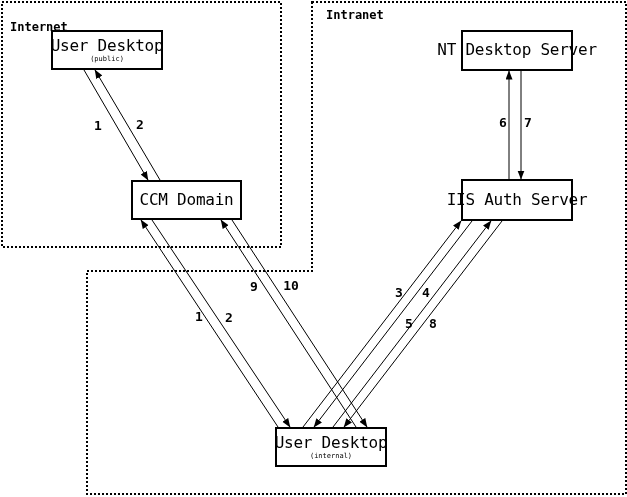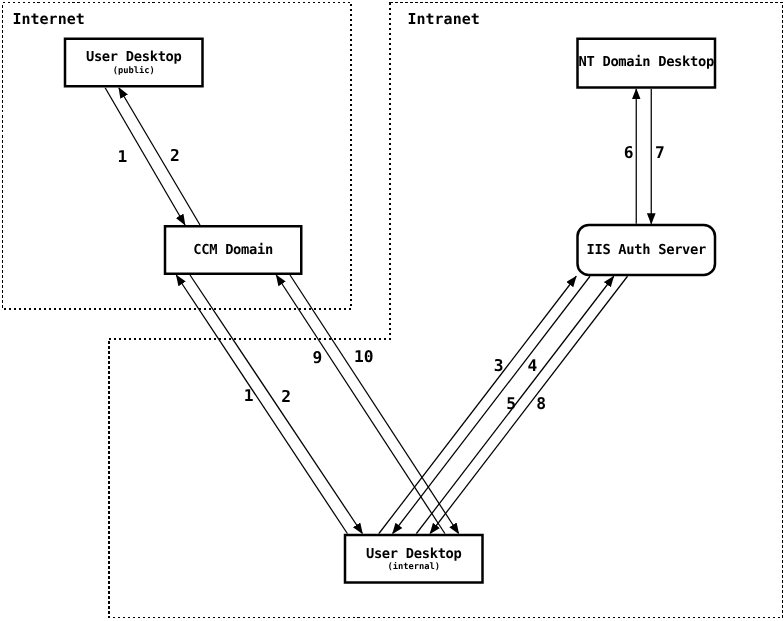--- a/index.html
+++ b/index.html
@@ -46,28 +46,28 @@
     box-sizing: border-box;
     border: 2px solid #000000;
     background: #ffffff;
     display: flex;
     flex-direction: column;
     align-items: center;
     justify-content: center;
     line-height: 1.15;
   }
   .node-title {
-    font-size: 11px;
-    font-weight: bold;
+    font-size: 16px;
+    font-weight: normal;
     letter-spacing: -0.25px;
     white-space: nowrap;
   }
   .node-subtitle {
     font-size: 7px;
-    font-weight: bold;
+    font-weight: normal;
     white-space: nowrap;
     text-align: center;
   }
 </style>
 </head>
 <body>
 
 <div class="canvas">
 
   <svg id="wires" viewBox="0 0 627 497" xmlns="http://www.w3.org/2000/svg">
@@ -101,37 +101,37 @@
         <text x="409" y="327.5" text-anchor="middle" class="edge-label">5</text>
         <line x1="502" y1="221" x2="344" y2="427" class="edge-line" stroke="#000000" marker-end="url(#arrow)"></line>
         <text x="433" y="327.5" text-anchor="middle" class="edge-label">8</text>
         <line x1="509" y1="179" x2="509" y2="71" class="edge-line" stroke="#000000" marker-end="url(#arrow)"></line>
         <text x="503" y="126.5" text-anchor="middle" class="edge-label">6</text>
         <line x1="521" y1="71" x2="521" y2="179" class="edge-line" stroke="#000000" marker-end="url(#arrow)"></line>
         <text x="528" y="126.5" text-anchor="middle" class="edge-label">7</text>
       </g>
   </svg>
 
-  <span class="zone-label" style="left: 10px; top: 8px; text-align: center;">Internet</span>
+  <span class="zone-label" style="left: 10px; top: 20px; text-align: center;">Internet</span>
   <span class="zone-label" style="left: 326px; top: 8px;">Intranet</span>
 
   <div class="node" style="left: 51px; top: 30px; width: 112px; height: 40px;">
     <span class="node-title">User Desktop</span>
     <span class="node-subtitle">(public)</span>
   </div>
 
   <div class="node" style="left: 461px; top: 30px; width: 112px; height: 41px;">
-    <span class="node-title">NT Domain Desktop</span>
+    <span class="node-title">NT Desktop Server</span>
   </div>
 
   <div class="node" style="left: 131px; top: 180px; width: 111px; height: 40px;">
     <span class="node-title">CCM Domain</span>
   </div>
 
-  <div class="node" style="left: 461px; top: 179px; width: 112px; height: 42px; border-radius: 10px;">
+  <div class="node" style="left: 461px; top: 179px; width: 112px; height: 42px;">
     <span class="node-title">IIS Auth Server</span>
   </div>
 
   <div class="node" style="left: 275px; top: 427px; width: 112px; height: 40px;">
     <span class="node-title">User Desktop</span>
     <span class="node-subtitle">(internal)</span>
   </div>
 
 </div>
 

